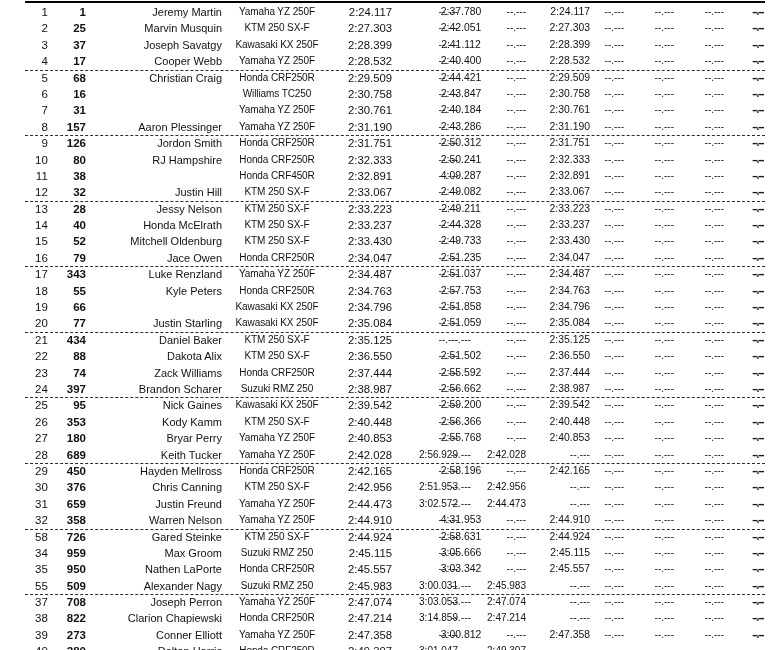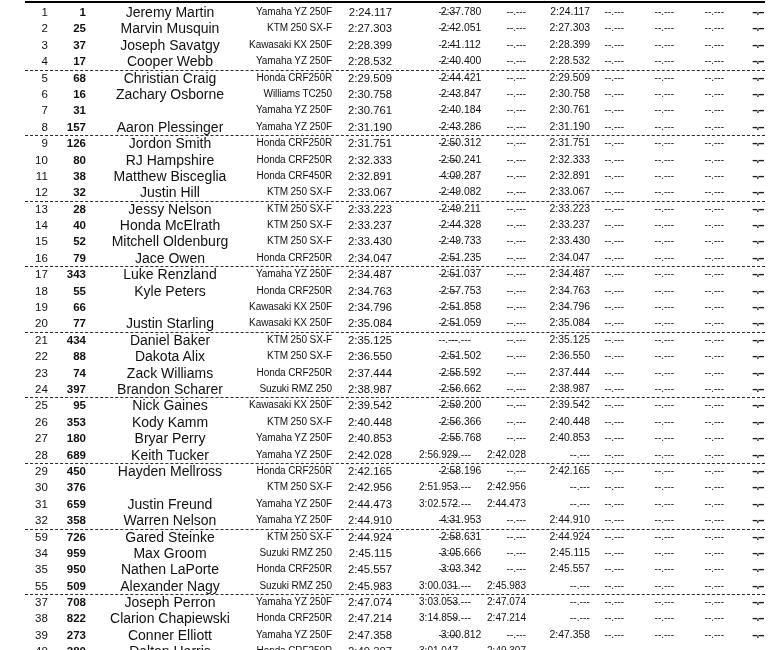--- a/index.html
+++ b/index.html
@@ -64,29 +64,29 @@
     letter-spacing: 0.1px;
   }
   .c-num {
     left: 52px;
     width: 34px;
     text-align: right;
     font-size: 11.5px;
     font-weight: bold;
   }
   .c-rider {
-    left: 105px;
+    left: 92px;
     width: 130px;
-    text-align: center;
-    font-size: 14px;
+    text-align: right;
+    font-size: 11px;
   }
   .c-bike {
     left: 222px;
     width: 110px;
-    text-align: right;
+    text-align: center;
     font-size: 10px;
     letter-spacing: -0.1px;
   }
 
   
   .c-t1 { left: 330px; width: 62px; text-align: right; font-size: 11.3px; }
   .c-t2 { left: 396px; width: 62px; text-align: right; font-size: 10px; }
   .c-t3 { left: 430px; width: 62px; text-align: center; font-size: 10.4px; }
   .c-t4 { left: 464px; width: 62px; text-align: right; font-size: 10px; }
   .c-t5 { left: 528px; width: 62px; text-align: right; font-size: 10.4px; }
@@ -196,21 +196,20 @@
         <div class="cell c-t4 blank-mark">--.---</div>
         <div class="cell c-t5">2:29.509</div>
         <div class="cell c-t6 blank-mark">--.---</div>
         <div class="cell c-t7 blank-mark">--.---</div>
         <div class="cell c-t8 blank-mark">--.---</div>
         <div class="cell c-t9 blank-mark">--.---</div>
       </div>
       <div class="result-row">
         <div class="cell c-pos">6</div>
         <div class="cell c-num">16</div>
-        <div class="cell c-rider">Zachary Osborne</div>
         <div class="cell c-bike">Williams TC250</div>
         <div class="cell c-t1">2:30.758</div>
         <div class="cell c-t2 blank-mark">--.---</div>
         <div class="cell c-t3">2:43.847</div>
         <div class="cell c-t4 blank-mark">--.---</div>
         <div class="cell c-t5">2:30.758</div>
         <div class="cell c-t6 blank-mark">--.---</div>
         <div class="cell c-t7 blank-mark">--.---</div>
         <div class="cell c-t8 blank-mark">--.---</div>
         <div class="cell c-t9 blank-mark">--.---</div>
@@ -271,21 +270,20 @@
         <div class="cell c-t4 blank-mark">--.---</div>
         <div class="cell c-t5">2:32.333</div>
         <div class="cell c-t6 blank-mark">--.---</div>
         <div class="cell c-t7 blank-mark">--.---</div>
         <div class="cell c-t8 blank-mark">--.---</div>
         <div class="cell c-t9 blank-mark">--.---</div>
       </div>
       <div class="result-row">
         <div class="cell c-pos">11</div>
         <div class="cell c-num">38</div>
-        <div class="cell c-rider">Matthew Bisceglia</div>
         <div class="cell c-bike">Honda CRF450R</div>
         <div class="cell c-t1">2:32.891</div>
         <div class="cell c-t2 blank-mark">--.---</div>
         <div class="cell c-t3">4:09.287</div>
         <div class="cell c-t4 blank-mark">--.---</div>
         <div class="cell c-t5">2:32.891</div>
         <div class="cell c-t6 blank-mark">--.---</div>
         <div class="cell c-t7 blank-mark">--.---</div>
         <div class="cell c-t8 blank-mark">--.---</div>
         <div class="cell c-t9 blank-mark">--.---</div>
@@ -560,20 +558,21 @@
         <div class="cell c-t4 blank-mark">--.---</div>
         <div class="cell c-t5">2:42.165</div>
         <div class="cell c-t6 blank-mark">--.---</div>
         <div class="cell c-t7 blank-mark">--.---</div>
         <div class="cell c-t8 blank-mark">--.---</div>
         <div class="cell c-t9 blank-mark">--.---</div>
       </div>
       <div class="result-row">
         <div class="cell c-pos">30</div>
         <div class="cell c-num">376</div>
+        <div class="cell c-rider">Chris Canning</div>
         <div class="cell c-bike">KTM 250 SX-F</div>
         <div class="cell c-t1">2:42.956</div>
         <div class="cell c-t2">2:51.953</div>
         <div class="cell c-t3 blank-mark">--.---</div>
         <div class="cell c-t4">2:42.956</div>
         <div class="cell c-t5 blank-mark">--.---</div>
         <div class="cell c-t6 blank-mark">--.---</div>
         <div class="cell c-t7 blank-mark">--.---</div>
         <div class="cell c-t8 blank-mark">--.---</div>
         <div class="cell c-t9 blank-mark">--.---</div>
@@ -603,21 +602,21 @@
         <div class="cell c-t3">4:31.953</div>
         <div class="cell c-t4 blank-mark">--.---</div>
         <div class="cell c-t5">2:44.910</div>
         <div class="cell c-t6 blank-mark">--.---</div>
         <div class="cell c-t7 blank-mark">--.---</div>
         <div class="cell c-t8 blank-mark">--.---</div>
         <div class="cell c-t9 blank-mark">--.---</div>
       </div>
       <div class="group-sep"></div>
       <div class="result-row">
-        <div class="cell c-pos">59</div>
+        <div class="cell c-pos">58</div>
         <div class="cell c-num">726</div>
         <div class="cell c-rider">Gared Steinke</div>
         <div class="cell c-bike">KTM 250 SX-F</div>
         <div class="cell c-t1">2:44.924</div>
         <div class="cell c-t2 blank-mark">--.---</div>
         <div class="cell c-t3">2:58.631</div>
         <div class="cell c-t4 blank-mark">--.---</div>
         <div class="cell c-t5">2:44.924</div>
         <div class="cell c-t6 blank-mark">--.---</div>
         <div class="cell c-t7 blank-mark">--.---</div>

